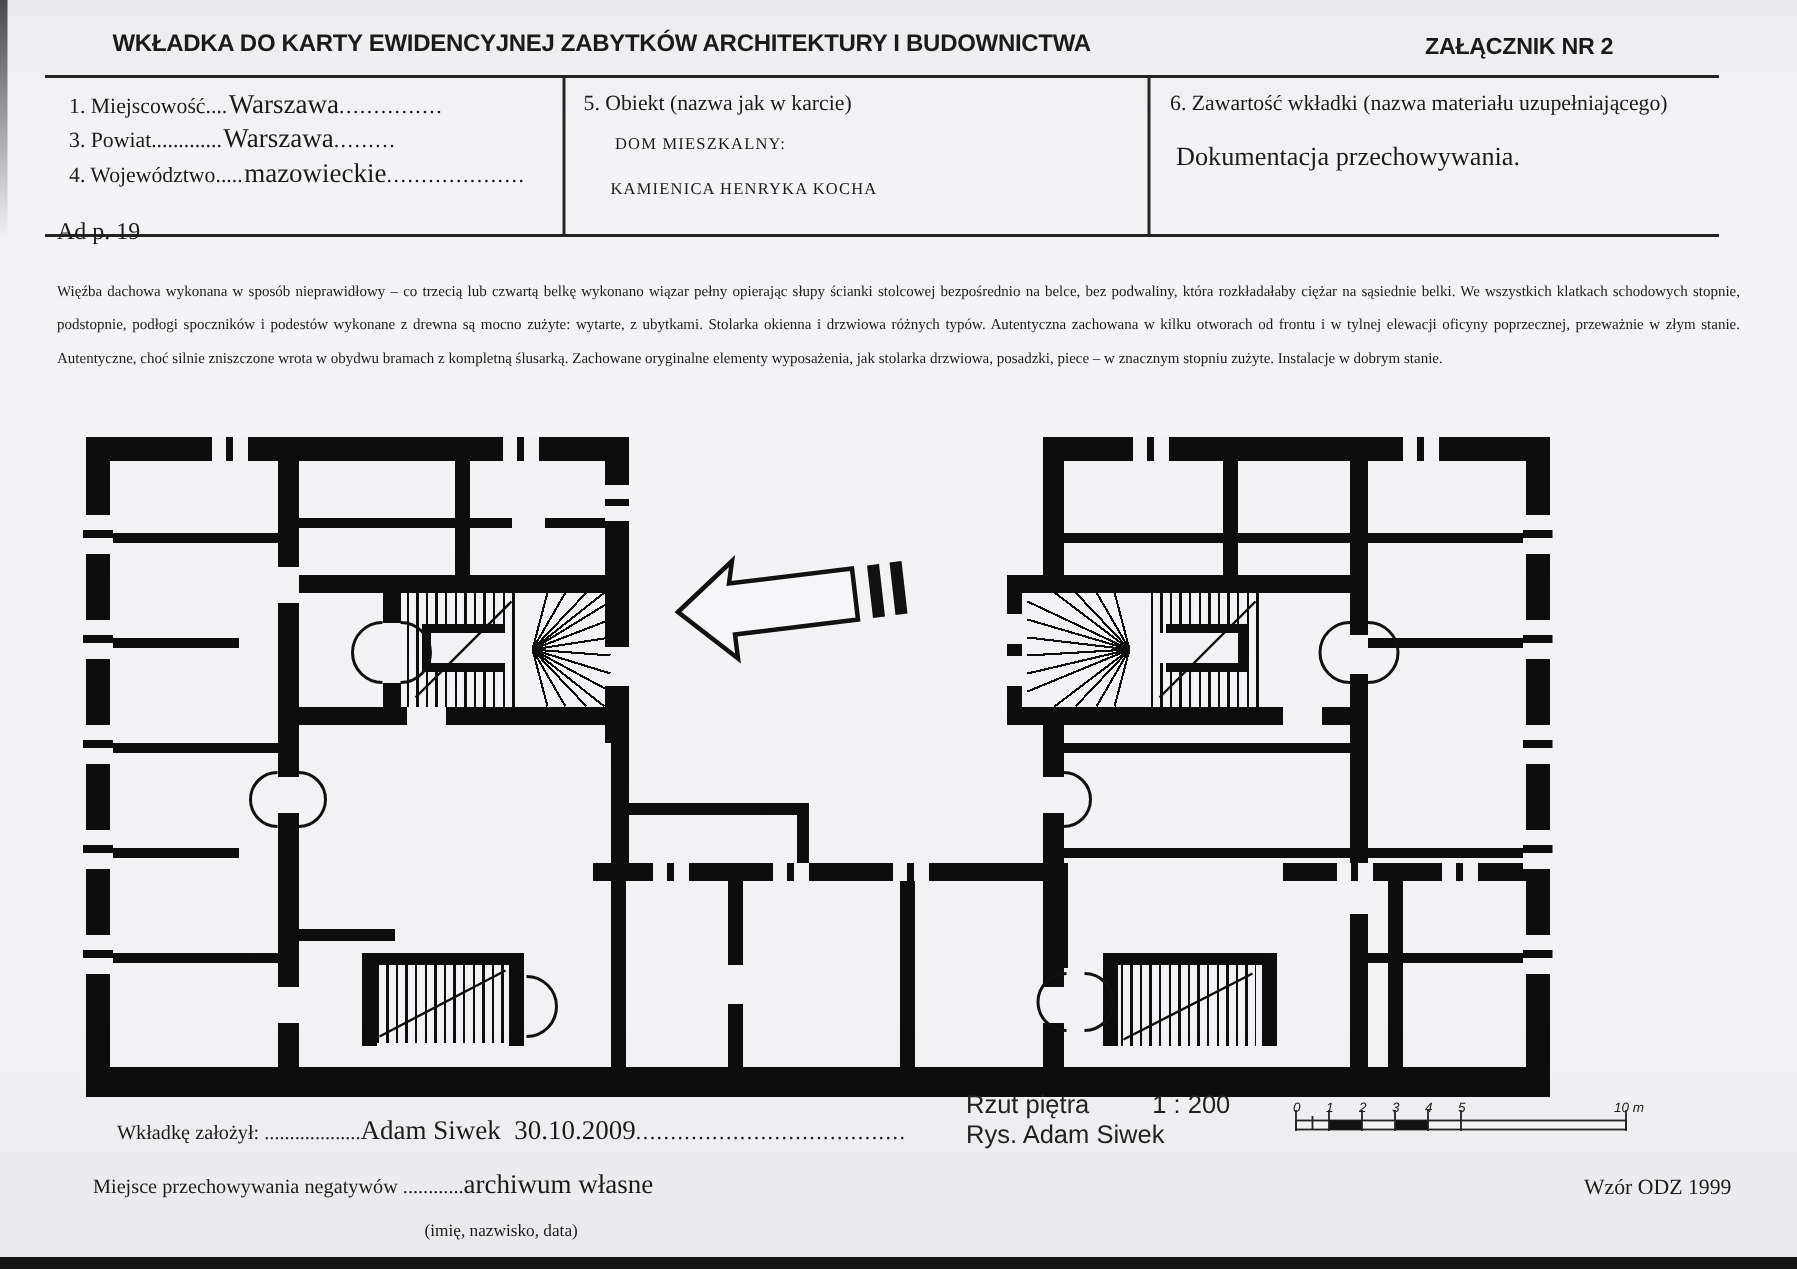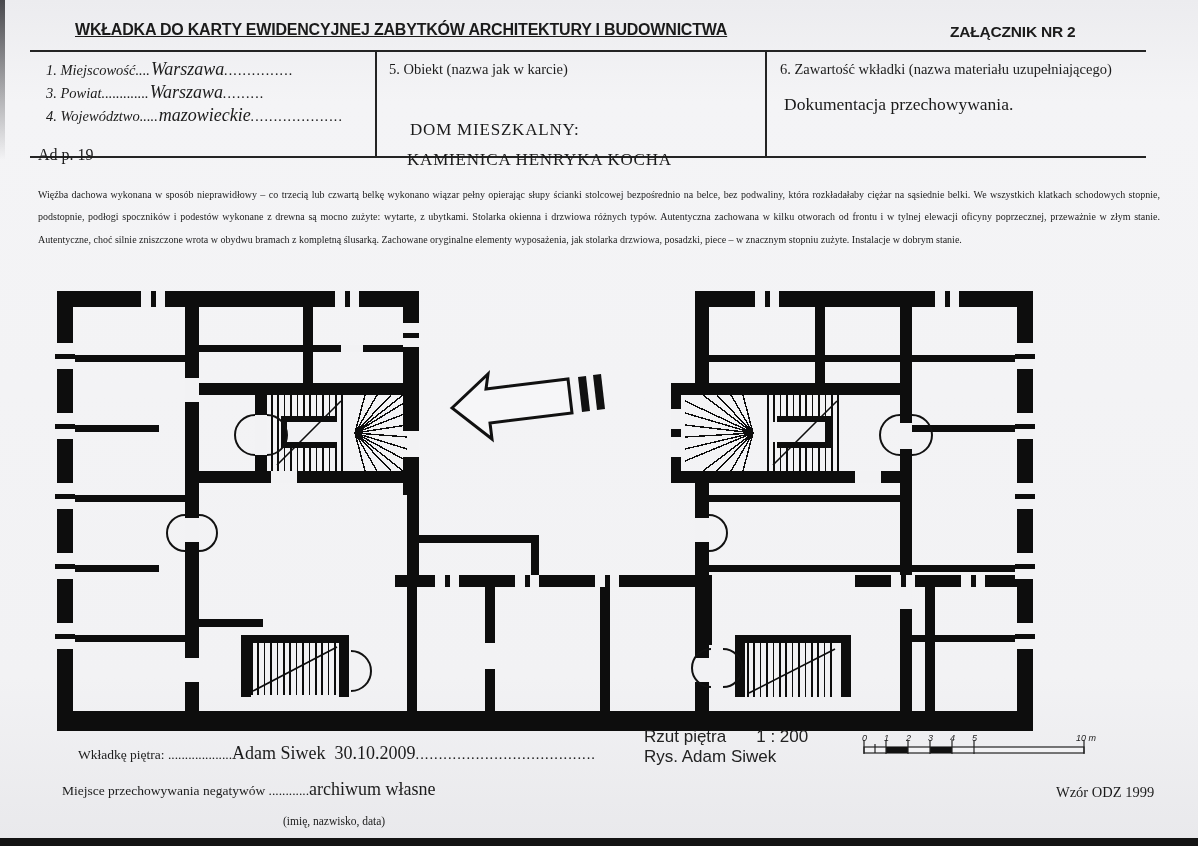--- a/index.html
+++ b/index.html
@@ -19,49 +19,49 @@
   .doc-attachment{font-family:"Liberation Sans",sans-serif;font-weight:700;font-size:15.5px;letter-spacing:-0.2px;}
   
   .hline{position:absolute;background:#242424;height:2px;}
   .vline{position:absolute;background:#242424;width:2px;}
   
   .field-row{display:flex;align-items:baseline;height:23px;}
   .field-label{font-size:14.5px;}
   .field-value{font-size:18px;margin-left:1px;}
   .dots{font-size:14.5px;letter-spacing:1px;}
   .cell-label{font-size:14.5px;}
-  .object-line{font-size:17px;letter-spacing:0.8px;margin-top:30px;}
+  .object-line{font-size:11px;letter-spacing:0.8px;}
   .content-value{font-size:17.5px;}
   
   .desc-heading{font-size:16px;}
   .desc-body{font-size:10px;line-height:22.3px;text-align:justify;}
   
   .plan-caption{font-family:"Liberation Sans",sans-serif;font-size:17px;color:#222;}
-  .caption-row{display:flex;gap:30px;}
+  .caption-row{display:flex;gap:42px;}
   .footer-label{font-size:13.5px;}
   .footer-value{font-size:18px;}
   .ws-pre{white-space:pre;}
   .footer-sub{font-size:11.5px;margin-top:48px;}
   .form-ref{font-size:14.5px;}
   
   .scan-bottom{position:absolute;left:0;top:838px;width:1198px;height:8px;background:#141414;}
   .scan-left{position:absolute;left:0;top:0;width:5px;height:160px;background:linear-gradient(180deg,#4a4a4e,rgba(0,0,0,0));}
 </style>
 </head>
 <body>
 
-<div class="abs doc-title" style="left:75px;top:21px;text-decoration:underline;">WKŁADKA DO KARTY EWIDENCYJNEJ ZABYTKÓW ARCHITEKTURY I BUDOWNICTWA</div>
+<div class="abs doc-title" style="left:75px;top:21px;">WKŁADKA DO KARTY EWIDENCYJNEJ ZABYTKÓW ARCHITEKTURY I BUDOWNICTWA</div>
 <div class="abs doc-attachment" style="left:950px;top:23px;">ZAŁĄCZNIK NR 2</div>
 
 <div class="hline" style="left:30px;top:50px;width:1116px;"></div>
 <div class="hline" style="left:30px;top:156px;width:1116px;"></div>
 <div class="vline" style="left:375px;top:50px;height:108px;"></div>
 <div class="vline" style="left:765px;top:50px;height:108px;"></div>
 
-<div class="abs" style="left:46px;top:59px;font-style:italic;">
+<div class="abs" style="left:46px;top:59px;">
   <div class="field-row">
     <span class="field-label">1. Miejscowość....</span>
       <span class="field-value">Warszawa</span>
       <span class="dots">...............</span>
   </div>
   <div class="field-row">
     <span class="field-label">3. Powiat.............</span>
       <span class="field-value">Warszawa</span>
       <span class="dots">.........</span>
   </div>
@@ -298,21 +298,21 @@
     <text x="24" y="8">1</text>
     <text x="46" y="8">2</text>
     <text x="68" y="8">3</text>
     <text x="90" y="8">4</text>
     <text x="112" y="8">5</text>
     <text x="216" y="8">10 m</text>
   </g>
 </svg>
 
 <div class="abs" style="left:78px;top:743px;display:flex;align-items:baseline;">
-  <span class="footer-label">Wkładkę piętra: ...................</span>
+  <span class="footer-label">Wkładkę założył: ...................</span>
     <span class="footer-value ws-pre">Adam Siwek  30.10.2009</span>
     <span class="dots">.......................................</span>
 </div>
 <div class="abs footer-sub" style="left:283px;top:767px;">(imię, nazwisko, data)</div>
 <div class="abs" style="left:62px;top:779px;display:flex;align-items:baseline;">
   <span class="footer-label">Miejsce przechowywania negatywów ............</span>
     <span class="footer-value">archiwum własne</span>
 </div>
 <div class="abs form-ref" style="left:1028px;top:784px;margin-left:28px;">Wzór ODZ 1999</div>
 

